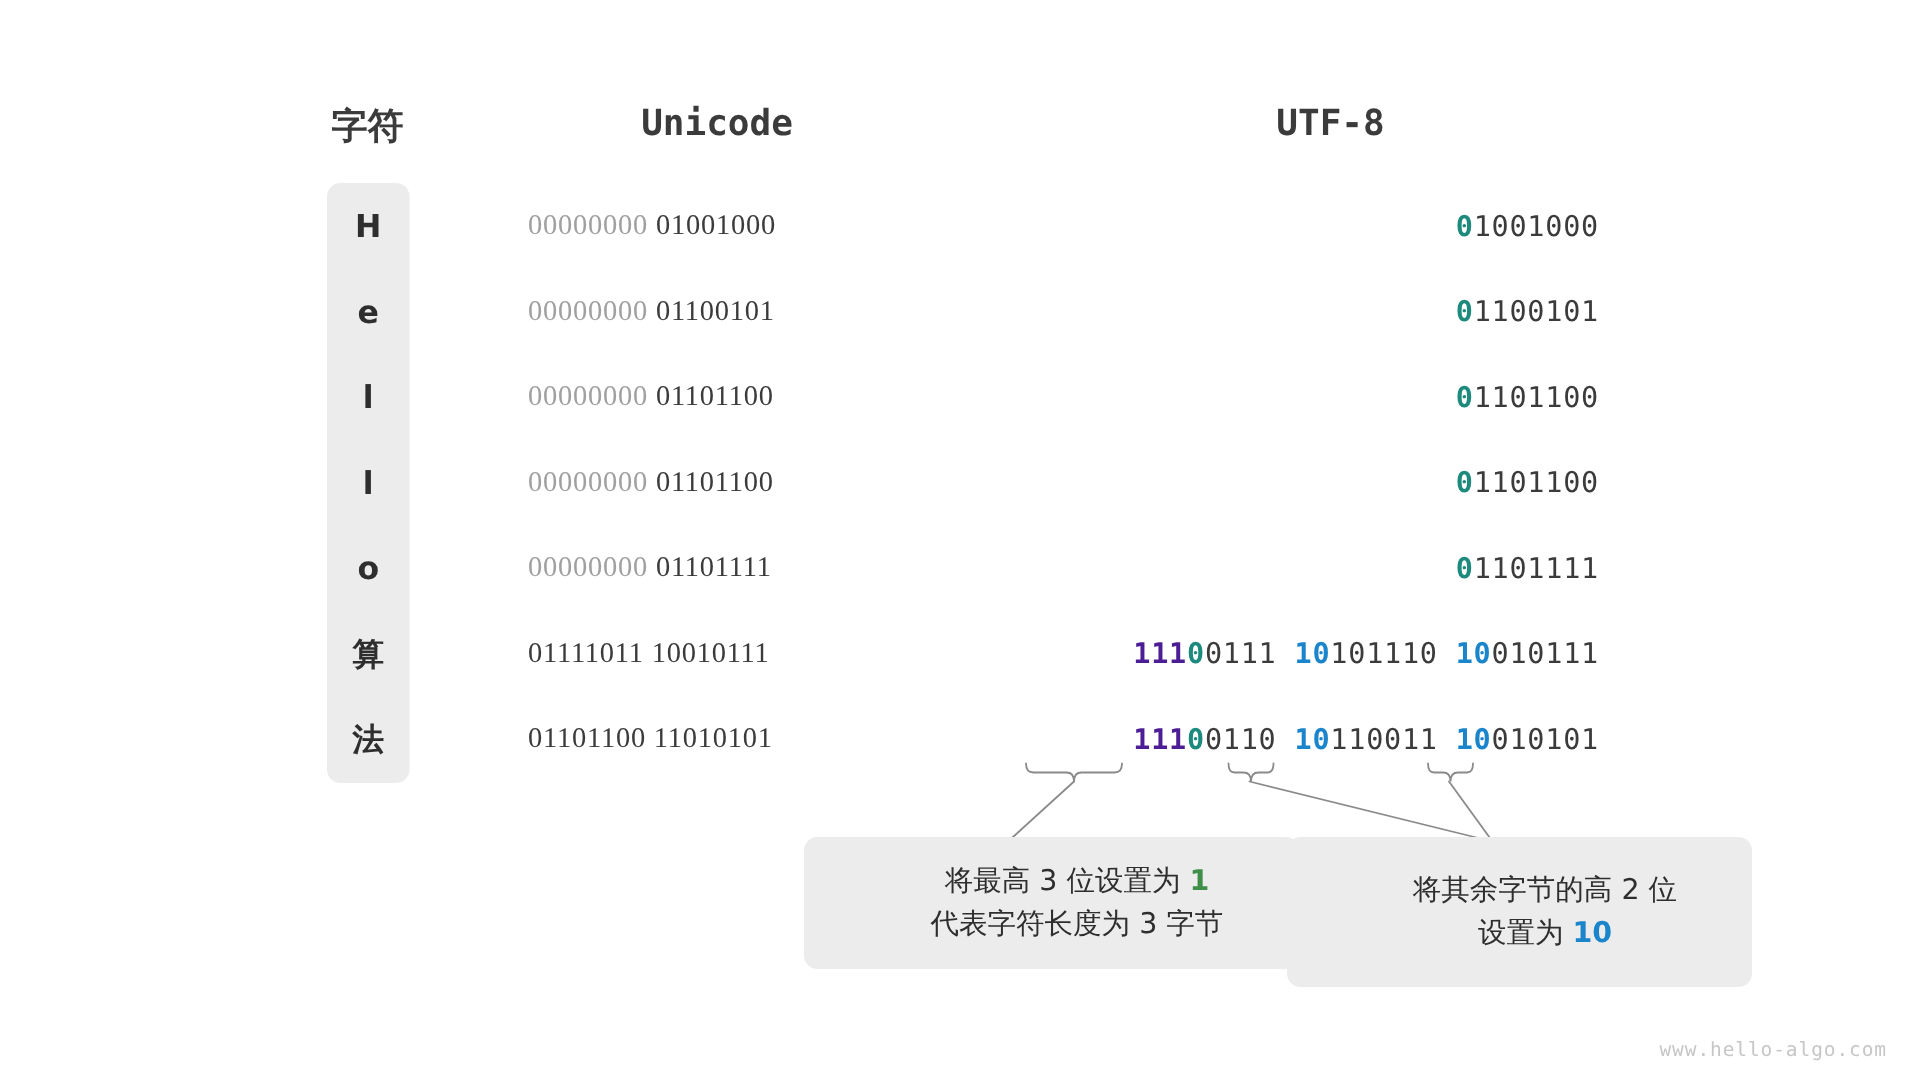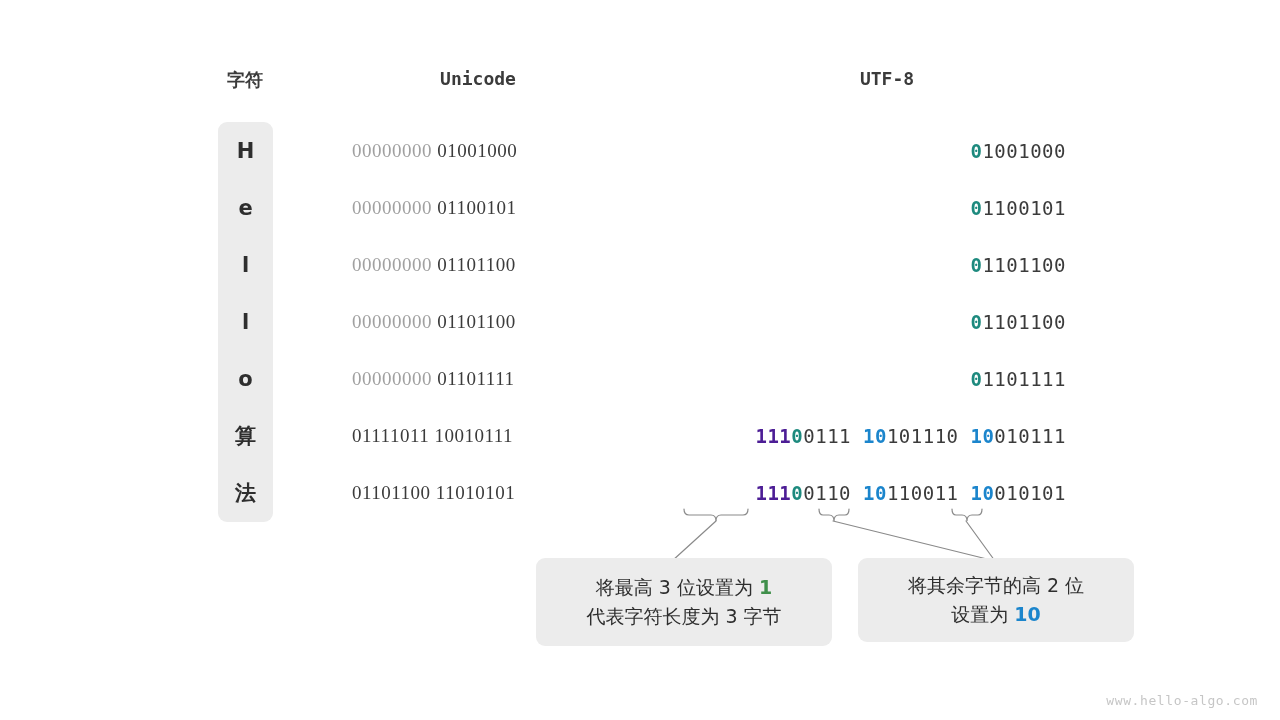--- a/index.html
+++ b/index.html
@@ -22,21 +22,21 @@
     top: 0;
     width: 1280px;
     height: 720px;
   }
 
   
   .col-header {
     position: absolute;
     font-family: "DejaVu Sans Mono", monospace;
     font-weight: bold;
-    font-size: 18px;
+    font-size: 24px;
     color: #3b3b3b;
     white-space: nowrap;
     text-align: center;
     transform: translateX(-50%);
   }
   .col-header.cjk {
     font-family: "DejaVu Sans", sans-serif;
   }
   #hdr-char   { left: 245px; top: 68px; }
   #hdr-uni    { left: 478px; top: 68px; }
@@ -113,23 +113,24 @@
     border-radius: 9px;
     display: flex;
     flex-direction: column;
     align-items: center;
     justify-content: center;
     font-family: "DejaVu Sans", sans-serif;
     font-size: 19px;
     color: #2e2e2e;
     line-height: 1.55;
     text-align: center;
+    padding-left: 34px;
   }
   #note-left  { left: 536px; top: 558px; width: 296px; height: 88px; }
-  #note-right { left: 858px; top: 558px; width: 276px; height: 84px; }
+  #note-right { left: 858px; top: 558px; width: 276px; height: 100px; }
   .note-line { white-space: pre; }
   .hl-green { color: #3f8f4a; font-weight: bold; }
   .hl-blue  { color: #1b85cc; font-weight: bold; }
 
   
   #watermark {
     position: absolute;
     right: 22px;
     bottom: 12px;
     font-family: "DejaVu Sans Mono", monospace;

